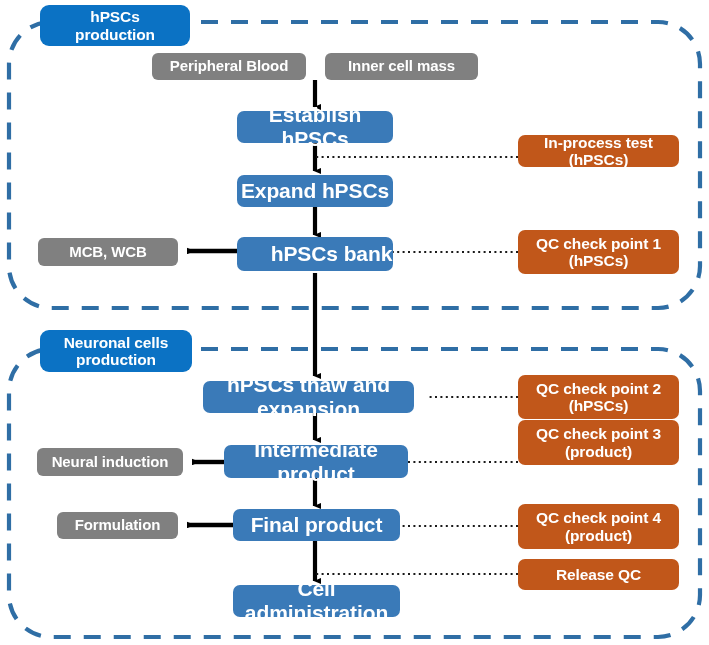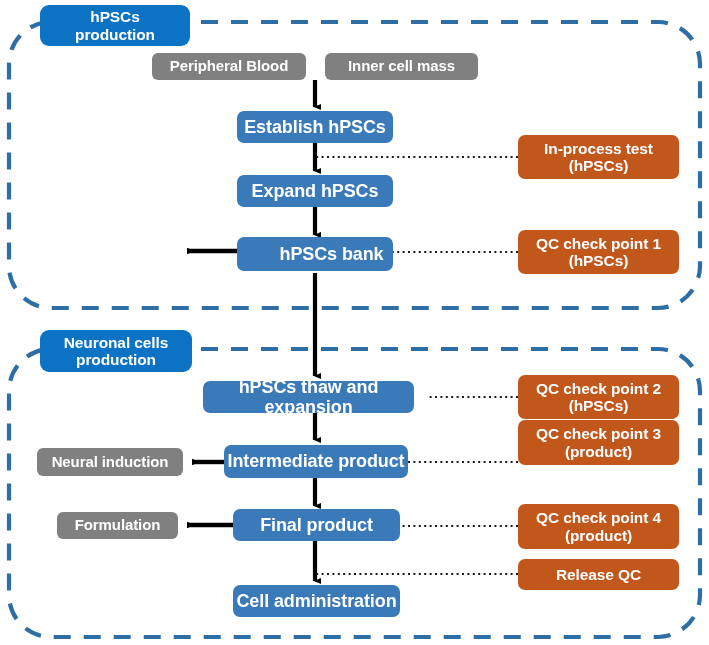--- a/index.html
+++ b/index.html
@@ -3,21 +3,21 @@
 <meta charset="utf-8">
 <style>
   html,body{margin:0;padding:0;background:#ffffff;}
   body{font-family:"Liberation Sans",sans-serif;}
   #stage{position:relative;width:709px;height:645px;overflow:hidden;background:#ffffff;}
   #svg-layer{position:absolute;left:0;top:0;width:709px;height:645px;}
   .node{position:absolute;display:flex;align-items:center;justify-content:center;text-align:center;
         color:#ffffff;font-weight:bold;line-height:1.12;border-radius:7px;box-sizing:border-box;
         letter-spacing:-0.1px;}
   .node.header{background:#0b72c4;border-radius:9px;font-size:15.5px;z-index:5;}
-  .node.process{background:#3a7ab8;font-size:18px;z-index:4;}
+  .node.process{background:#3a7ab8;font-size:21px;z-index:4;}
   .node.aux{background:#808080;font-size:15px;border-radius:6px;z-index:4;}
   .node.qc{background:#c1571a;font-size:15.5px;border-radius:7px;z-index:4;}
   .node span{display:block;}
 </style>
 </head>
 <body>
 
 <div id="stage">
 
   <svg id="svg-layer" viewBox="0 0 709 645">
@@ -72,31 +72,34 @@
   </div>
 
   <div class="node aux" style="left:325px;top:53px;width:153px;height:27px;">
     <span>Inner cell mass</span>
   </div>
 
   <div class="node process" style="left:237px;top:111px;width:156px;height:32px;">
     <span>Establish hPSCs</span>
   </div>
 
-  <div class="node qc" style="left:518px;top:135px;width:161px;height:44px;">
+  <div class="node qc" style="left:518px;top:135px;width:161px;height:32px;">
     <div>
       <span>In-process test</span>
       <span>(hPSCs)</span>
     </div>
   </div>
 
   <div class="node process" style="left:237px;top:175px;width:156px;height:32px;">
     <span>Expand hPSCs</span>
   </div>
 
+  <div class="node aux" style="left:38px;top:238px;width:140px;height:28px;">
+    <span>MCB, WCB</span>
+  </div>
 
   <div class="node process" style="left:237px;top:237px;width:156px;height:34px;padding-left:33px;">
     <span>hPSCs bank</span>
   </div>
 
   <div class="node qc" style="left:518px;top:230px;width:161px;height:44px;">
     <div>
       <span>QC check point 1</span>
       <span>(hPSCs)</span>
     </div>

